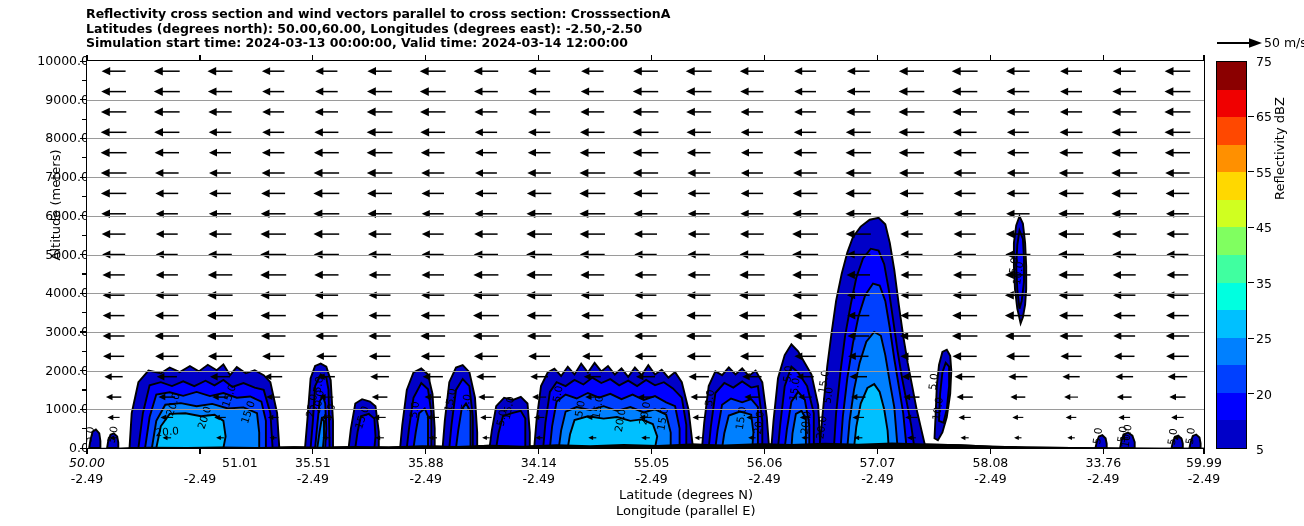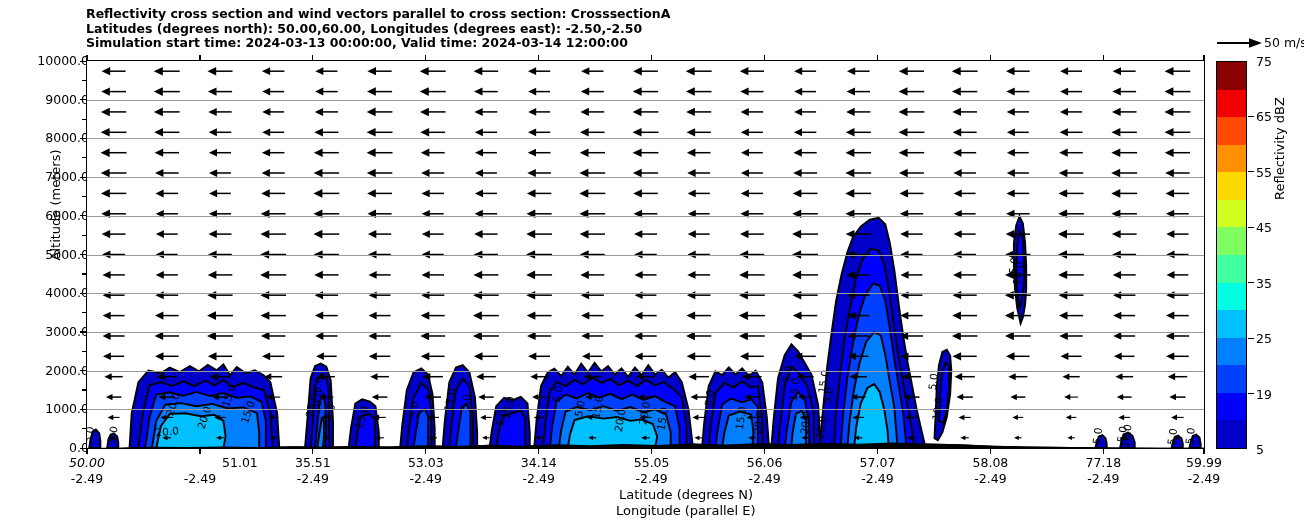--- a/index.html
+++ b/index.html
@@ -1009,21 +1009,21 @@
     <div class="xtick-mark" style="left: 199.33px; top: 448px;"></div>
     <div class="xtick-top" style="left: 199.33px; top: 55px;"></div>
     <div class="xtick-lab" style="left: 199.93px; top: 455px; margin-left: 40px;">51.01</div>
     <div class="xtick-lab2" style="left: 199.93px; top: 471px;">-2.49</div>
     <div class="xtick-mark" style="left: 312.26px; top: 448px;"></div>
     <div class="xtick-top" style="left: 312.26px; top: 55px;"></div>
     <div class="xtick-lab" style="left: 312.86px; top: 455px;">35.51</div>
     <div class="xtick-lab2" style="left: 312.86px; top: 471px;">-2.49</div>
     <div class="xtick-mark" style="left: 425.19px; top: 448px;"></div>
     <div class="xtick-top" style="left: 425.19px; top: 55px;"></div>
-    <div class="xtick-lab" style="left: 425.79px; top: 455px;">53.03</div>
+    <div class="xtick-lab" style="left: 425.79px; top: 455px;">35.88</div>
     <div class="xtick-lab2" style="left: 425.79px; top: 471px;">-2.49</div>
     <div class="xtick-mark" style="left: 538.12px; top: 448px;"></div>
     <div class="xtick-top" style="left: 538.12px; top: 55px;"></div>
     <div class="xtick-lab" style="left: 538.72px; top: 455px;">34.14</div>
     <div class="xtick-lab2" style="left: 538.72px; top: 471px;">-2.49</div>
     <div class="xtick-mark" style="left: 651.05px; top: 448px;"></div>
     <div class="xtick-top" style="left: 651.05px; top: 55px;"></div>
     <div class="xtick-lab" style="left: 651.65px; top: 455px;">55.05</div>
     <div class="xtick-lab2" style="left: 651.65px; top: 471px;">-2.49</div>
     <div class="xtick-mark" style="left: 763.98px; top: 448px;"></div>
@@ -1033,21 +1033,21 @@
     <div class="xtick-mark" style="left: 876.91px; top: 448px;"></div>
     <div class="xtick-top" style="left: 876.91px; top: 55px;"></div>
     <div class="xtick-lab" style="left: 877.51px; top: 455px;">57.07</div>
     <div class="xtick-lab2" style="left: 877.51px; top: 471px;">-2.49</div>
     <div class="xtick-mark" style="left: 989.839px; top: 448px;"></div>
     <div class="xtick-top" style="left: 989.839px; top: 55px;"></div>
     <div class="xtick-lab" style="left: 990.439px; top: 455px;">58.08</div>
     <div class="xtick-lab2" style="left: 990.439px; top: 471px;">-2.49</div>
     <div class="xtick-mark" style="left: 1102.77px; top: 448px;"></div>
     <div class="xtick-top" style="left: 1102.77px; top: 55px;"></div>
-    <div class="xtick-lab" style="left: 1103.37px; top: 455px;">77.18</div>
+    <div class="xtick-lab" style="left: 1103.37px; top: 455px;">33.76</div>
     <div class="xtick-lab2" style="left: 1103.37px; top: 471px;">-2.49</div>
     <div class="xtick-mark" style="left: 1203.4px; top: 448px;"></div>
     <div class="xtick-top" style="left: 1203.4px; top: 55px;"></div>
     <div class="xtick-lab" style="left: 1204px; top: 455px;">59.99</div>
     <div class="xtick-lab2" style="left: 1204px; top: 471px;">-2.49</div>
   </div>
 <div id="xlabel1">Latitude (degrees N)</div>
 <div id="xlabel2">Longitude (parallel E)</div>
 
 <div id="cbar">
@@ -1062,21 +1062,21 @@
     <div class="cband" style="background: rgb(208, 255, 32); height: 7.14286%; top: 35.7143%;"></div>
     <div class="cband" style="background: rgb(255, 216, 0); height: 7.14286%; top: 28.5714%;"></div>
     <div class="cband" style="background: rgb(255, 144, 0); height: 7.14286%; top: 21.4286%;"></div>
     <div class="cband" style="background: rgb(255, 72, 0); height: 7.14286%; top: 14.2857%;"></div>
     <div class="cband" style="background: rgb(240, 0, 0); height: 7.14286%; top: 7.14286%;"></div>
     <div class="cband" style="background: rgb(139, 0, 0); height: 7.14286%; top: 0%;"></div>
   </div>
 <div id="cbar-ticks">
     <div class="cblab" style="left: 1256px; top: 449px;">5</div>
     <div class="cbtick" style="left: 1248px; top: 392.971px;"></div>
-    <div class="cblab" style="left: 1256px; top: 393.571px;">19</div>
+    <div class="cblab" style="left: 1256px; top: 393.571px;">20</div>
     <div class="cbtick" style="left: 1248px; top: 337.543px;"></div>
     <div class="cblab" style="left: 1256px; top: 338.143px;">25</div>
     <div class="cbtick" style="left: 1248px; top: 282.114px;"></div>
     <div class="cblab" style="left: 1256px; top: 282.714px;">35</div>
     <div class="cbtick" style="left: 1248px; top: 226.686px;"></div>
     <div class="cblab" style="left: 1256px; top: 227.286px;">45</div>
     <div class="cbtick" style="left: 1248px; top: 171.257px;"></div>
     <div class="cblab" style="left: 1256px; top: 171.857px;">55</div>
     <div class="cbtick" style="left: 1248px; top: 115.829px;"></div>
     <div class="cblab" style="left: 1256px; top: 116.429px;">65</div>

